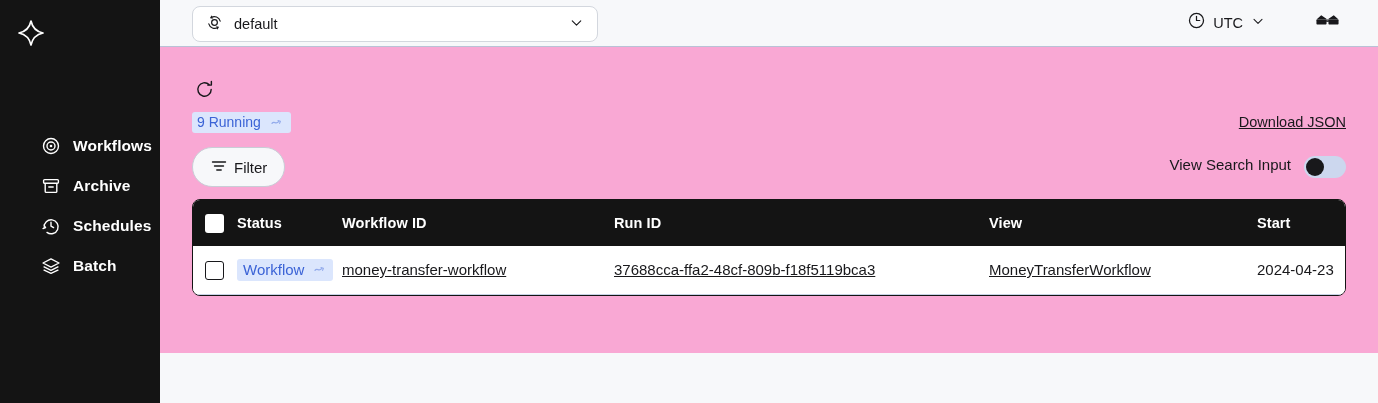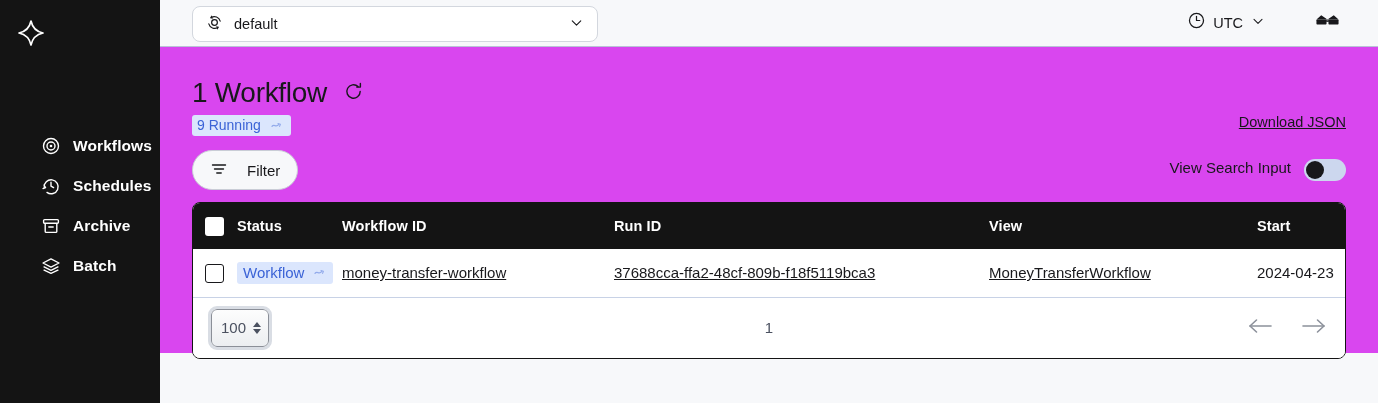--- a/index.html
+++ b/index.html
@@ -31,21 +31,21 @@
     display: flex; align-items: center;
     height: 40px; padding-left: 40px; gap: 12px;
     cursor: pointer;
   }
   .nav-item .ico { width: 21px; height: 21px; display: flex; align-items: center; justify-content: center; flex: 0 0 21px; }
   .nav-item .lbl { font-size: 15.5px; font-weight: 700; letter-spacing: .1px; color: #fff; }
 
   
   .main {
     flex: 1 1 auto; height: 353px;
-    background: #d946ef;
+    background: #f9a8d4;
     position: relative;
   }
   .topbar {
     height: 47px; width: 100%;
     background: #f7f8fa;
     border-bottom: 1px solid #b9c2d6;
     display: flex; align-items: center;
     position: relative;
   }
   .ns-select {
@@ -92,21 +92,21 @@
     padding: 2px 8px 3px 5px; border-radius: 3px;
   }
   .badge .bico { opacity: .45; display: inline-flex; }
 
   .controls-row {
     margin-top: 14px;
     display: flex; align-items: center; justify-content: space-between;
     height: 40px;
   }
   .filter-btn {
-    display: inline-flex; align-items: center; gap: 19px;
+    display: inline-flex; align-items: center; gap: 6px;
     height: 40px; padding: 16px 17px;
     border: 1px solid #c9cdd6; border-radius: 20px;
     background: #f7f8fa; cursor: pointer;
     font-size: 15px; color: #18181b;
   }
   .toggle-wrap { display: flex; align-items: flex-start; gap: 13px; cursor: pointer; }
   .toggle-label { font-size: 15px; color: #18181b; }
   .switch {
     width: 42px; height: 22px; border-radius: 11px;
     background: #ccd7ee; position: relative; flex: 0 0 42px;
@@ -200,37 +200,37 @@
             <circle cx="10" cy="10" r="4" stroke="#fff" stroke-width="1.4"></circle>
             <circle cx="10" cy="10" r="1.3" fill="#fff"></circle>
           </svg>
         </span>
         <span class="lbl">Workflows</span>
       </div>
 
       <div class="nav-item">
         <span class="ico">
           <svg width="20" height="20" viewBox="0 0 20 20" fill="none">
+            <rect x="2.6" y="3.6" width="14.8" height="3.6" rx="1" stroke="#fff" stroke-width="1.4"></rect>
+            <path d="M4.2 7.2 V15.4 a1 1 0 0 0 1 1 h9.6 a1 1 0 0 0 1 -1 V7.2" stroke="#fff" stroke-width="1.4"></path>
+            <path d="M7.8 11 h4.4" stroke="#fff" stroke-width="1.4" stroke-linecap="round"></path>
+          </svg>
+        </span>
+        <span class="lbl">Archive</span>
+      </div>
+
+      <div class="nav-item">
+        <span class="ico">
+          <svg width="20" height="20" viewBox="0 0 20 20" fill="none">
             <path d="M3.2 11.5 A7 7 0 1 1 6 16.4" stroke="#fff" stroke-width="1.4" stroke-linecap="round"></path>
             <path d="M10 6.3 V10 l2.6 1.6" stroke="#fff" stroke-width="1.4" stroke-linecap="round"></path>
             <path d="M3 9 l1.6 2.6 L2 12.6" stroke="#fff" stroke-width="1.3" stroke-linecap="round" stroke-linejoin="round" fill="none"></path>
           </svg>
         </span>
         <span class="lbl">Schedules</span>
-      </div>
-
-      <div class="nav-item">
-        <span class="ico">
-          <svg width="20" height="20" viewBox="0 0 20 20" fill="none">
-            <rect x="2.6" y="3.6" width="14.8" height="3.6" rx="1" stroke="#fff" stroke-width="1.4"></rect>
-            <path d="M4.2 7.2 V15.4 a1 1 0 0 0 1 1 h9.6 a1 1 0 0 0 1 -1 V7.2" stroke="#fff" stroke-width="1.4"></path>
-            <path d="M7.8 11 h4.4" stroke="#fff" stroke-width="1.4" stroke-linecap="round"></path>
-          </svg>
-        </span>
-        <span class="lbl">Archive</span>
       </div>
 
       <div class="nav-item">
         <span class="ico">
           <svg width="20" height="20" viewBox="0 0 20 20" fill="none">
             <path d="M10 2.8 L18 7 L10 11.2 L2 7 Z" stroke="#fff" stroke-width="1.3" stroke-linejoin="round"></path>
             <path d="M2.6 10.6 L10 14.4 L17.4 10.6" stroke="#fff" stroke-width="1.3" stroke-linejoin="round"></path>
             <path d="M2.6 13.8 L10 17.4 L17.4 13.8" stroke="#fff" stroke-width="1.3" stroke-linejoin="round"></path>
           </svg>
         </span>
@@ -288,21 +288,20 @@
             <rect x="11.6" y="8.3" width="2.8" height="1.6" fill="#18181b"></rect>
           </svg>
         </span>
       </div>
 
     </div>
 
     <div class="content">
 
       <div class="title-row">
-        <span class="page-title">1 Workflow</span>
         <span class="refresh-btn">
           <span>
             <svg width="21" height="21" viewBox="0 0 22 22" fill="none">
               <path d="M18 11 a7 7 0 1 1 -2.2 -5.1" stroke="#18181b" stroke-width="1.5" stroke-linecap="round"></path>
               <path d="M18.2 2.6 V6.4 H14.4" stroke="#18181b" stroke-width="1.5" stroke-linecap="round" stroke-linejoin="round"></path>
             </svg>
           </span>
         </span>
       </div>
 
@@ -377,47 +376,17 @@
                 <span class="link">37688cca-ffa2-48cf-809b-f18f5119bca3</span>
               </td>
               <td class="c-type">
                 <span class="link">MoneyTransferWorkflow</span>
               </td>
               <td class="c-start">2024-04-23</td>
             </tr>
           </tbody>
         </table>
 
-        <div class="pager">
-          <div class="page-size">
-            <span class="psv">100</span>
-            <span class="spin">
-              <i class="up"></i>
-                <i class="dn"></i>
-            </span>
-          </div>
-
-          <div class="page-num">1</div>
-
-          <div class="pager-navs">
-            <span class="pg-arrow">
-              <span>
-                <svg width="26" height="18" viewBox="0 0 26 18" fill="none">
-                  <path d="M24 9 H3" stroke="#8c919b" stroke-width="1.6" stroke-linecap="round"></path>
-                  <path d="M9.5 3 L3 9 L9.5 15" stroke="#8c919b" stroke-width="1.6" stroke-linecap="round" stroke-linejoin="round"></path>
-                </svg>
-              </span>
-            </span>
-            <span class="pg-arrow">
-              <span>
-                <svg width="26" height="18" viewBox="0 0 26 18" fill="none">
-                  <path d="M2 9 H23" stroke="#8c919b" stroke-width="1.6" stroke-linecap="round"></path>
-                  <path d="M16.5 3 L23 9 L16.5 15" stroke="#8c919b" stroke-width="1.6" stroke-linecap="round" stroke-linejoin="round"></path>
-                </svg>
-              </span>
-            </span>
-          </div>
-        </div>
       </div>
 
     </div>
   </section>
 </div>
 
 </body></html>

